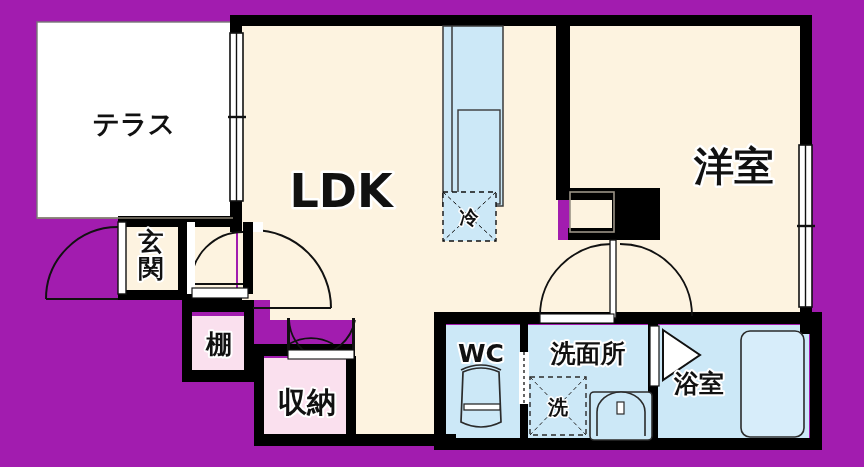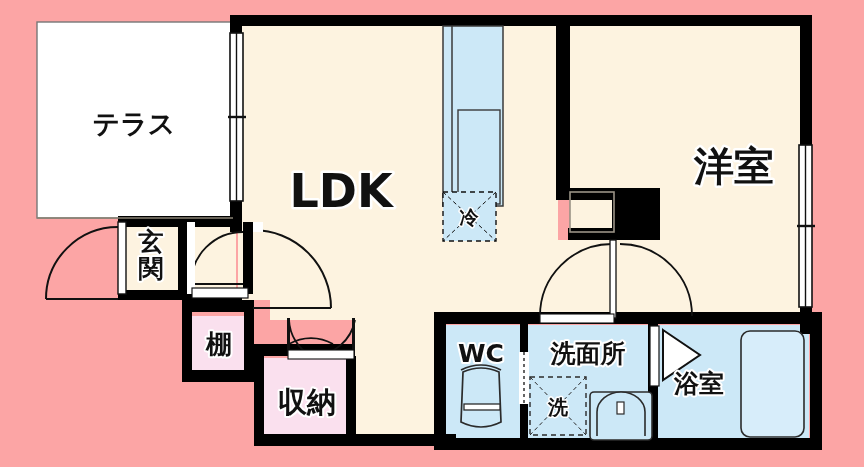--- a/index.html
+++ b/index.html
@@ -1,18 +1,18 @@
 <!DOCTYPE html>
 <html><head>
 <meta charset="utf-8">
 <style>
   html,body{margin:0;padding:0;background:#ffffff;}
   body{width:864px;height:467px;overflow:hidden;
        font-family:"DejaVu Sans","Liberation Sans",sans-serif;}
-  #plan{position:relative;width:864px;height:467px;background:#fca5a5;}
+  #plan{position:relative;width:864px;height:467px;background:#a21caf;}
   svg{display:block;}
   .lbl{font-family:"DejaVu Sans","Liberation Sans",sans-serif;
        font-weight:bold;fill:#111111;text-anchor:middle;
        paint-order:stroke fill;stroke:#ffffff;stroke-width:5px;stroke-linejoin:round;}
   .lbl-sm{stroke-width:4px;}
   .lbl-xs{stroke-width:3px;}
 </style>
 </head>
 <body>
 

